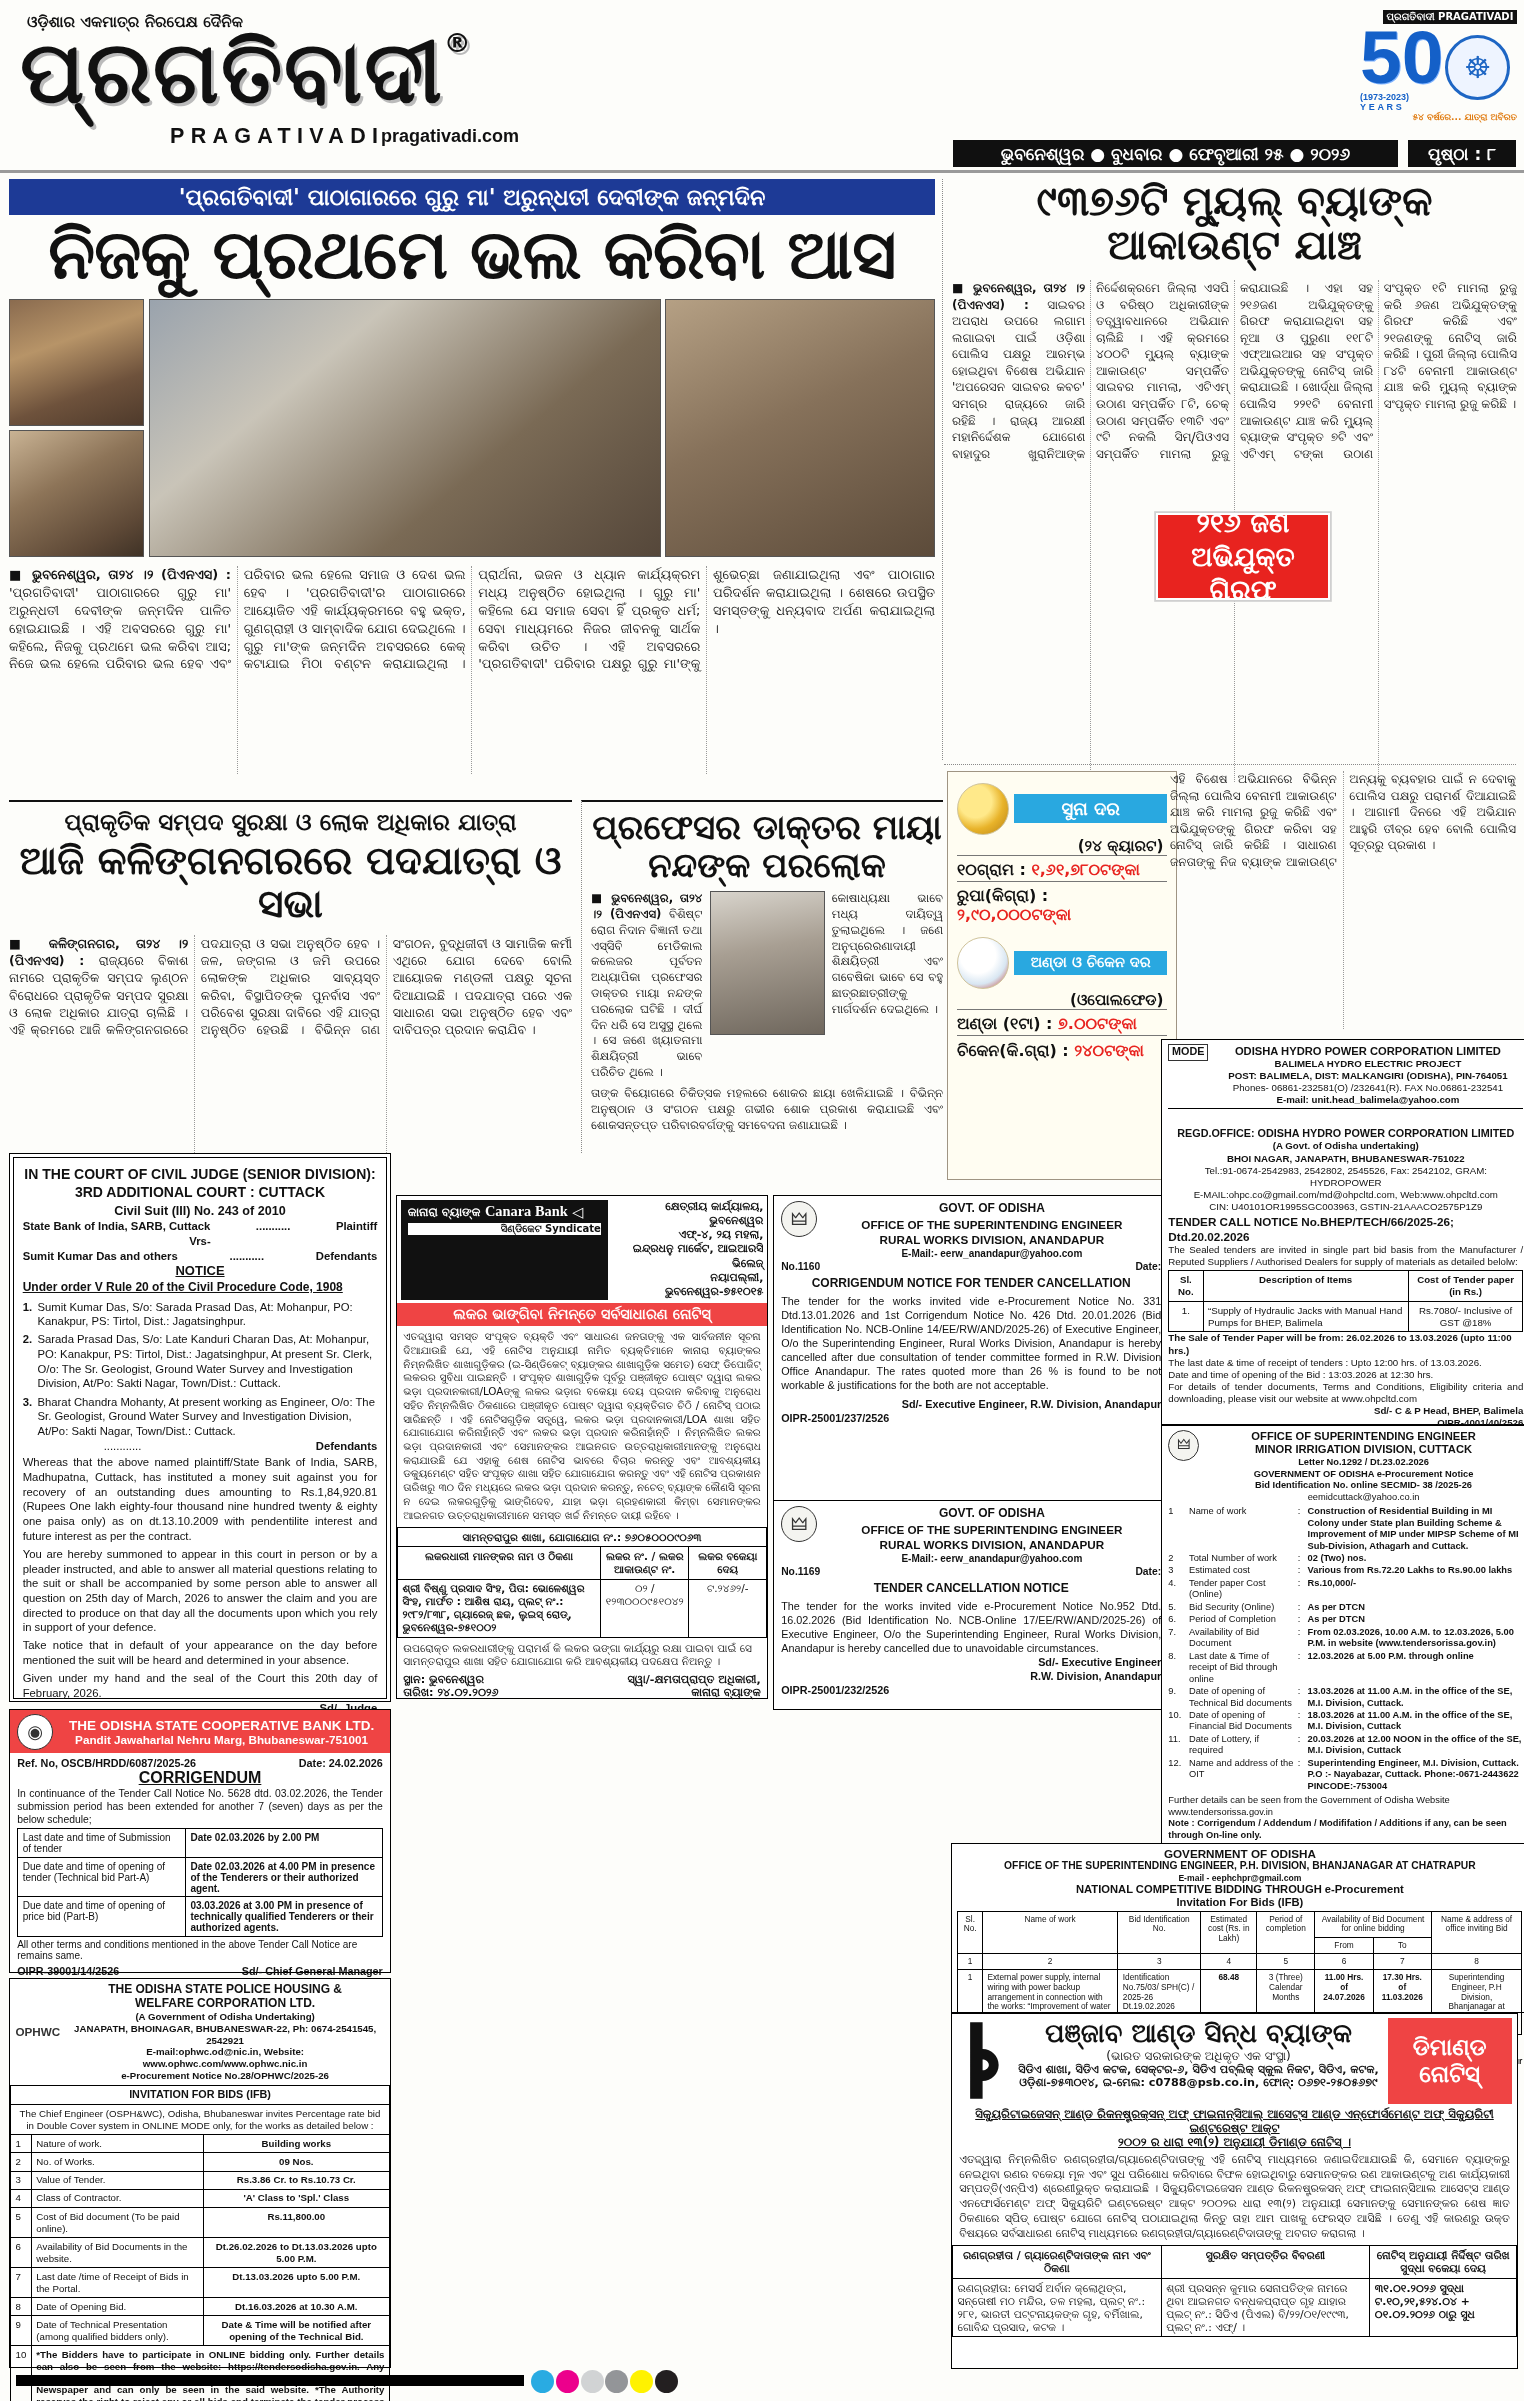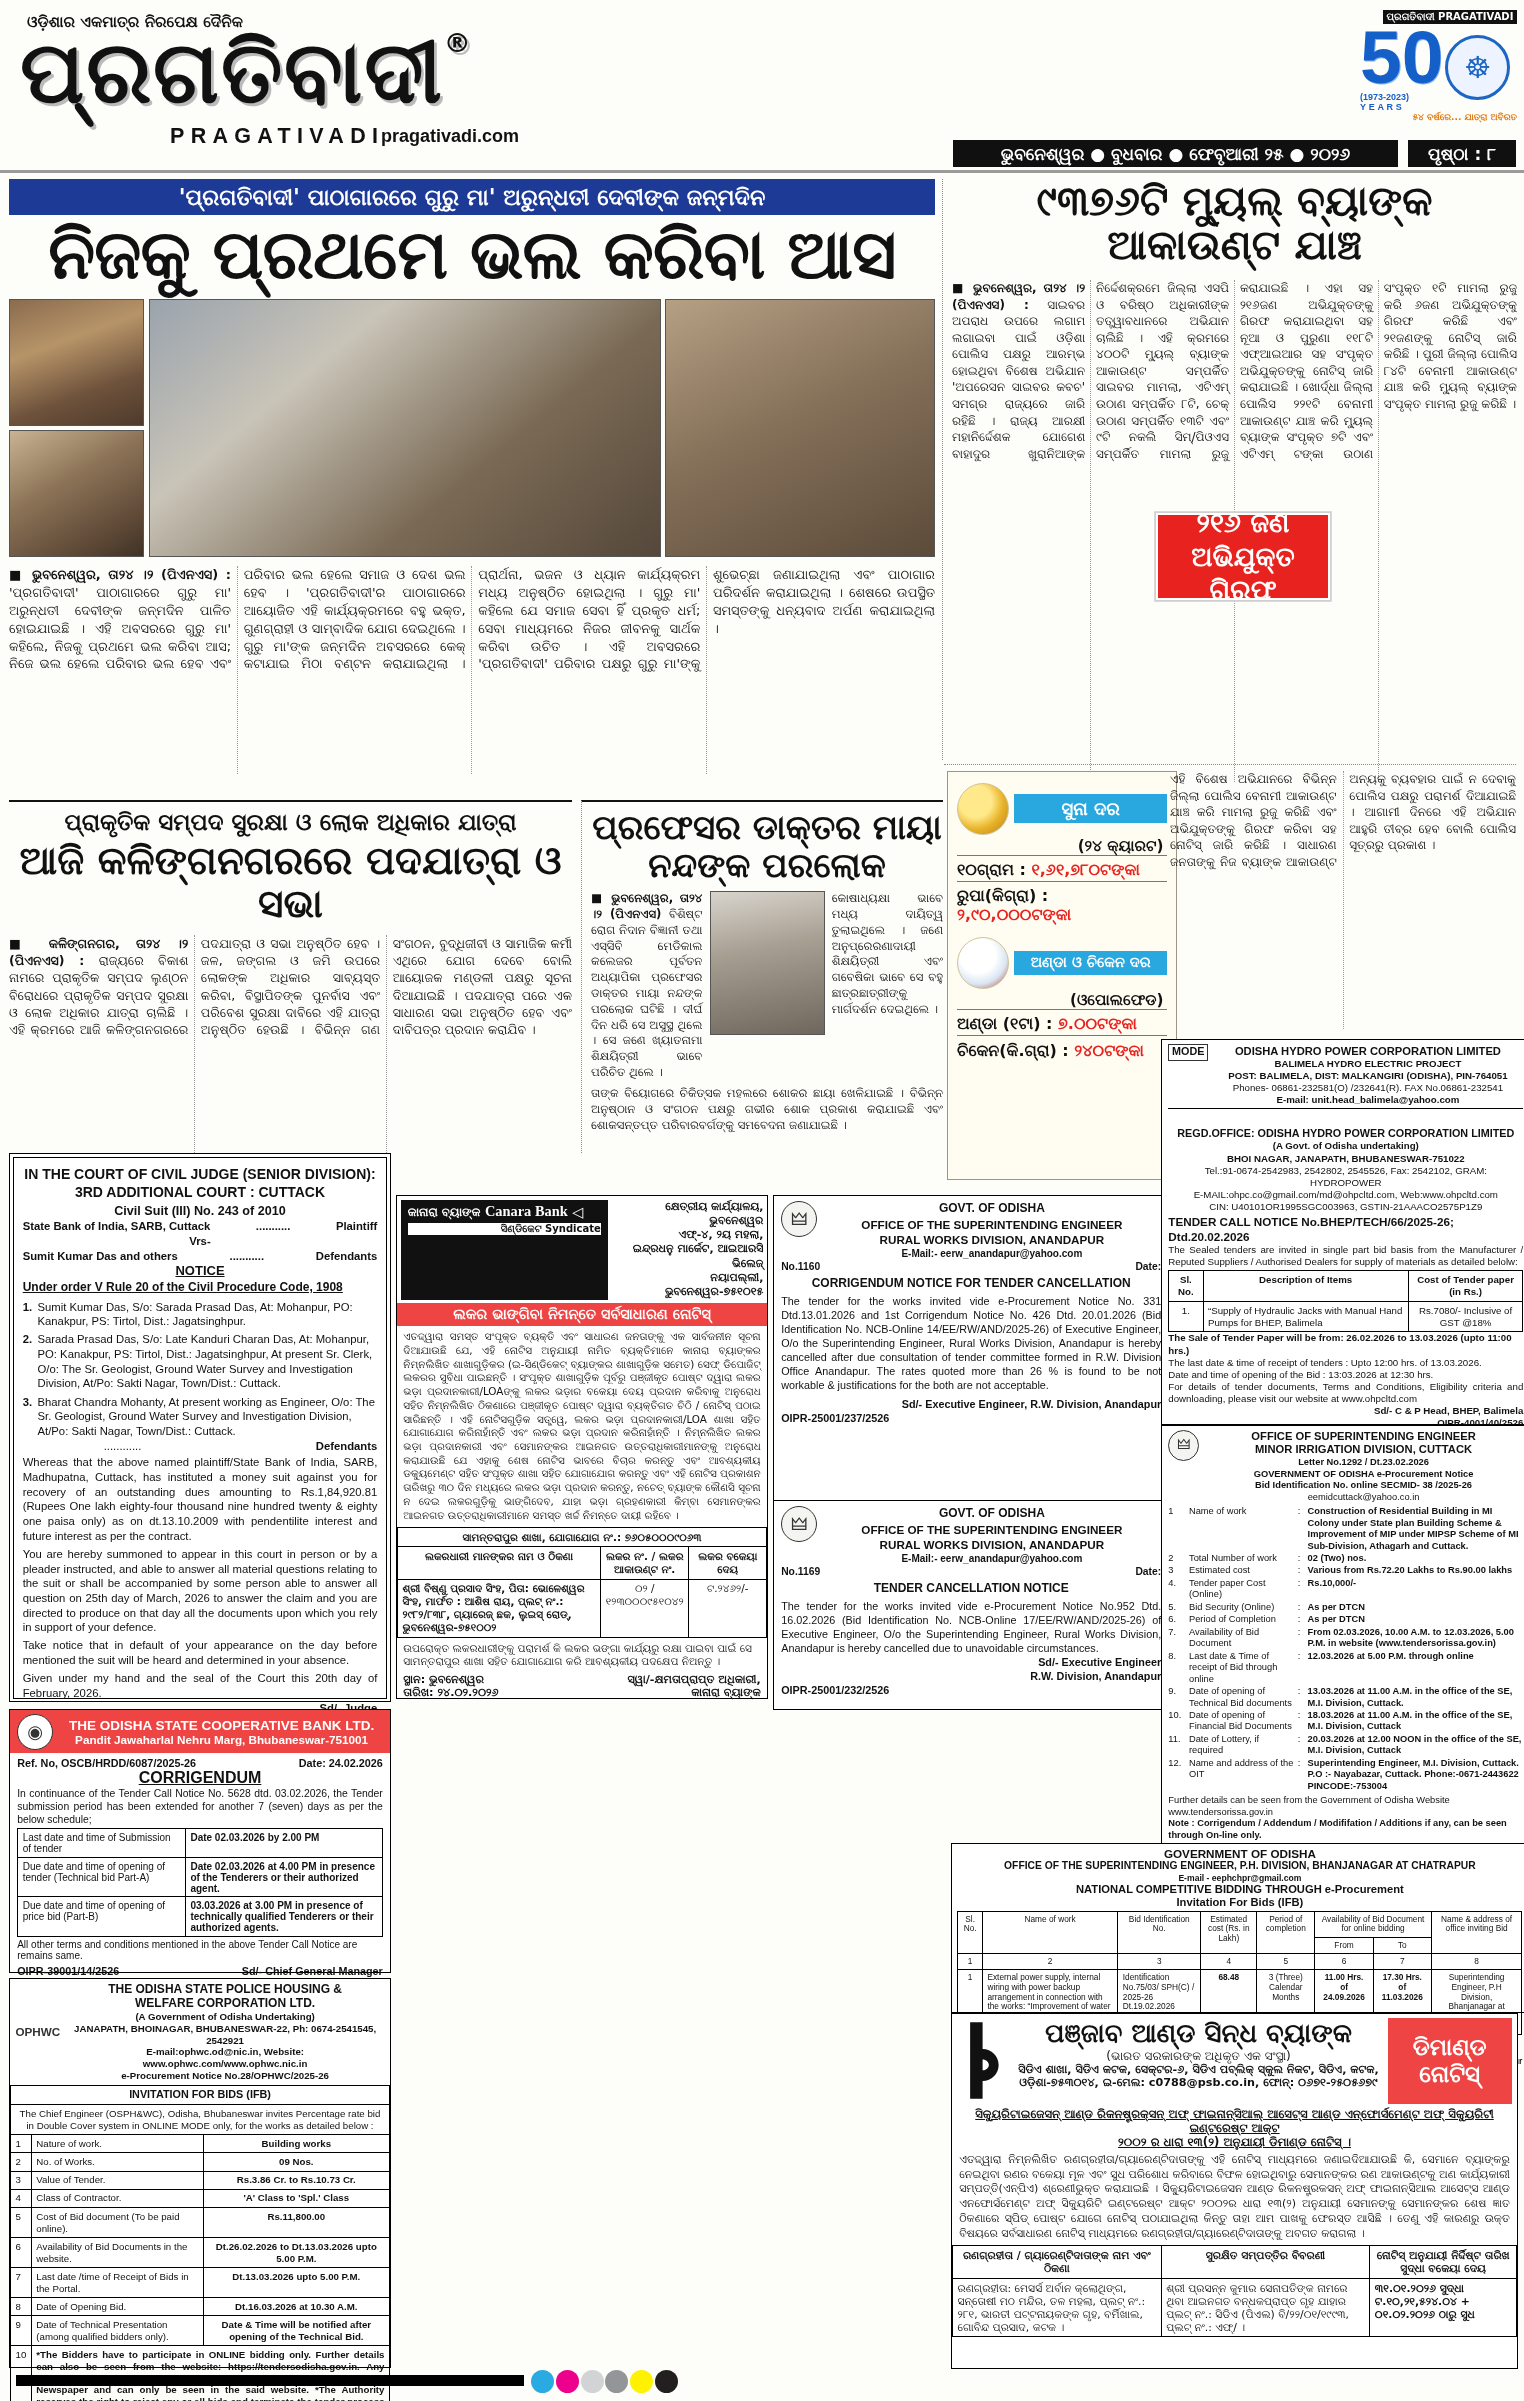--- a/index.html
+++ b/index.html
@@ -587,21 +587,21 @@
             <td class="c">6</td>
         <td class="c">7</td>
             <td class="c">8</td>
       </tr>
       <tr>
         <td class="c">1</td>
         <td>External power supply, internal wiring with power backup arrangement in connection with the works: “Improvement of water supply to Ganjam NAC under AMRUT 2.0 (Swap-II)” Reach-IV</td>
         <td>Identification No.75/03/ SPH(C) / 2025-26 Dt.19.02.2026</td>
         <td class="c b">68.48</td>
         <td class="c">3 (Three) Calendar Months</td>
-        <td class="c b">11.00 Hrs. of 24.09.2026</td>
+        <td class="c b">11.00 Hrs. of 24.07.2026</td>
         <td class="c b">17.30 Hrs. of 11.03.2026</td>
         <td class="c">Superintending Engineer, P.H Division, Bhanjanagar at Chatrapur</td>
       </tr>
     </tbody>
       </table>
     <div style="margin-top:0.9px;"><span class="b">The Technical Bid shall be opened on dt.12.03.2026 at 11.00 AM.</span></div>
     <div><span>Further details can be seen from the e-procurement portal https://www.tendersodisha.gov.in</span></div>
     <div class="flexrow b">
         <span>OIPR-13001/366/2526</span>
         <span>Sd/- Additional Chief Engineer (PH), P.H Division, Bhanjanagar at Chatrapur</span>

